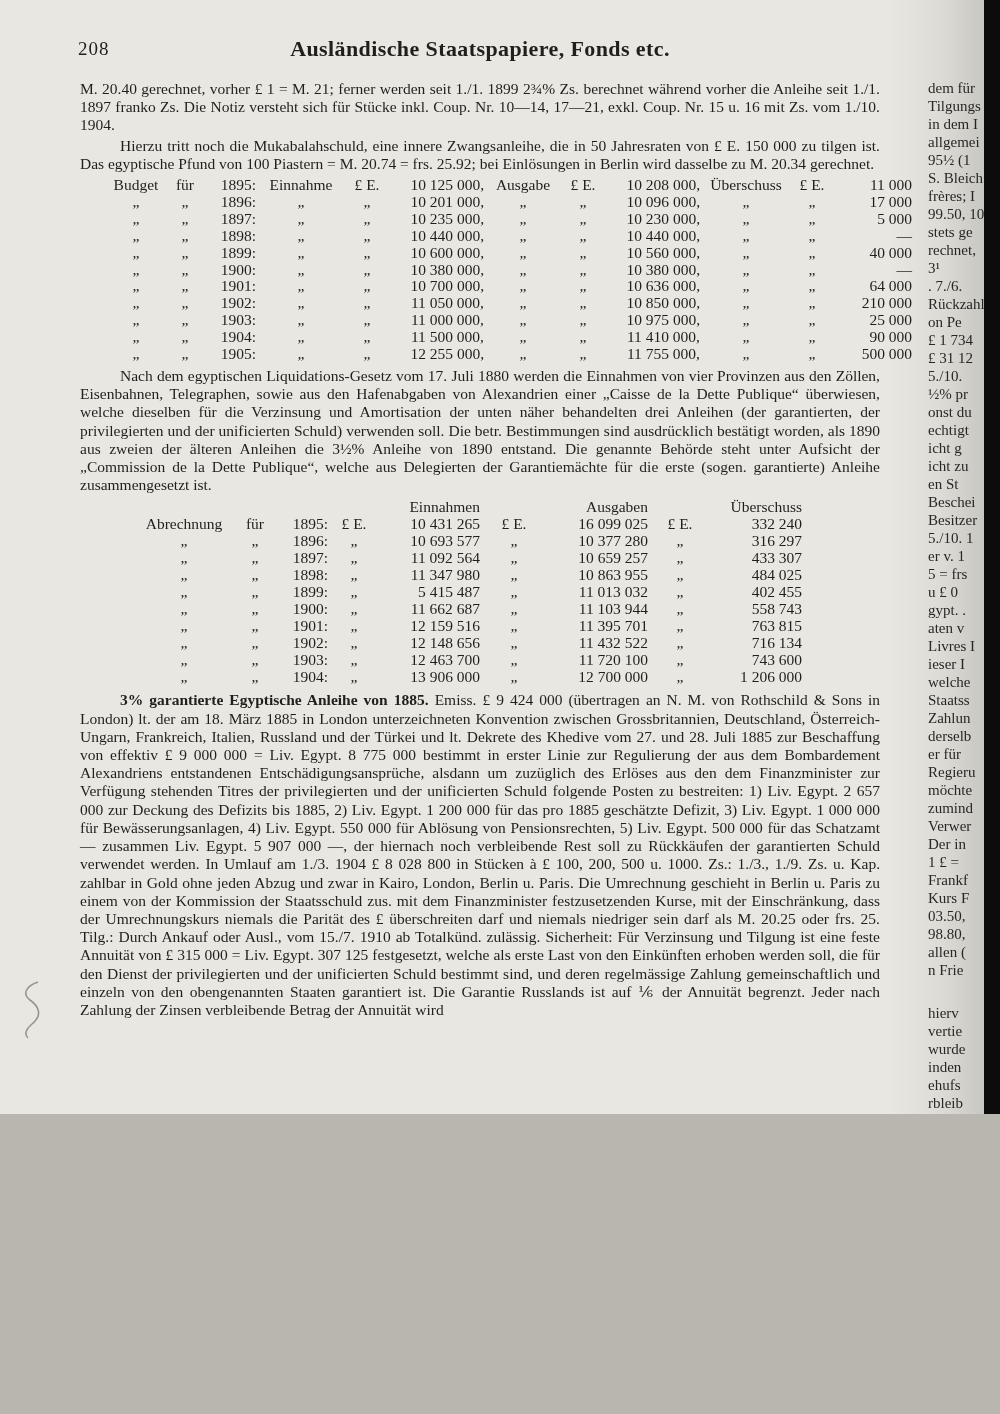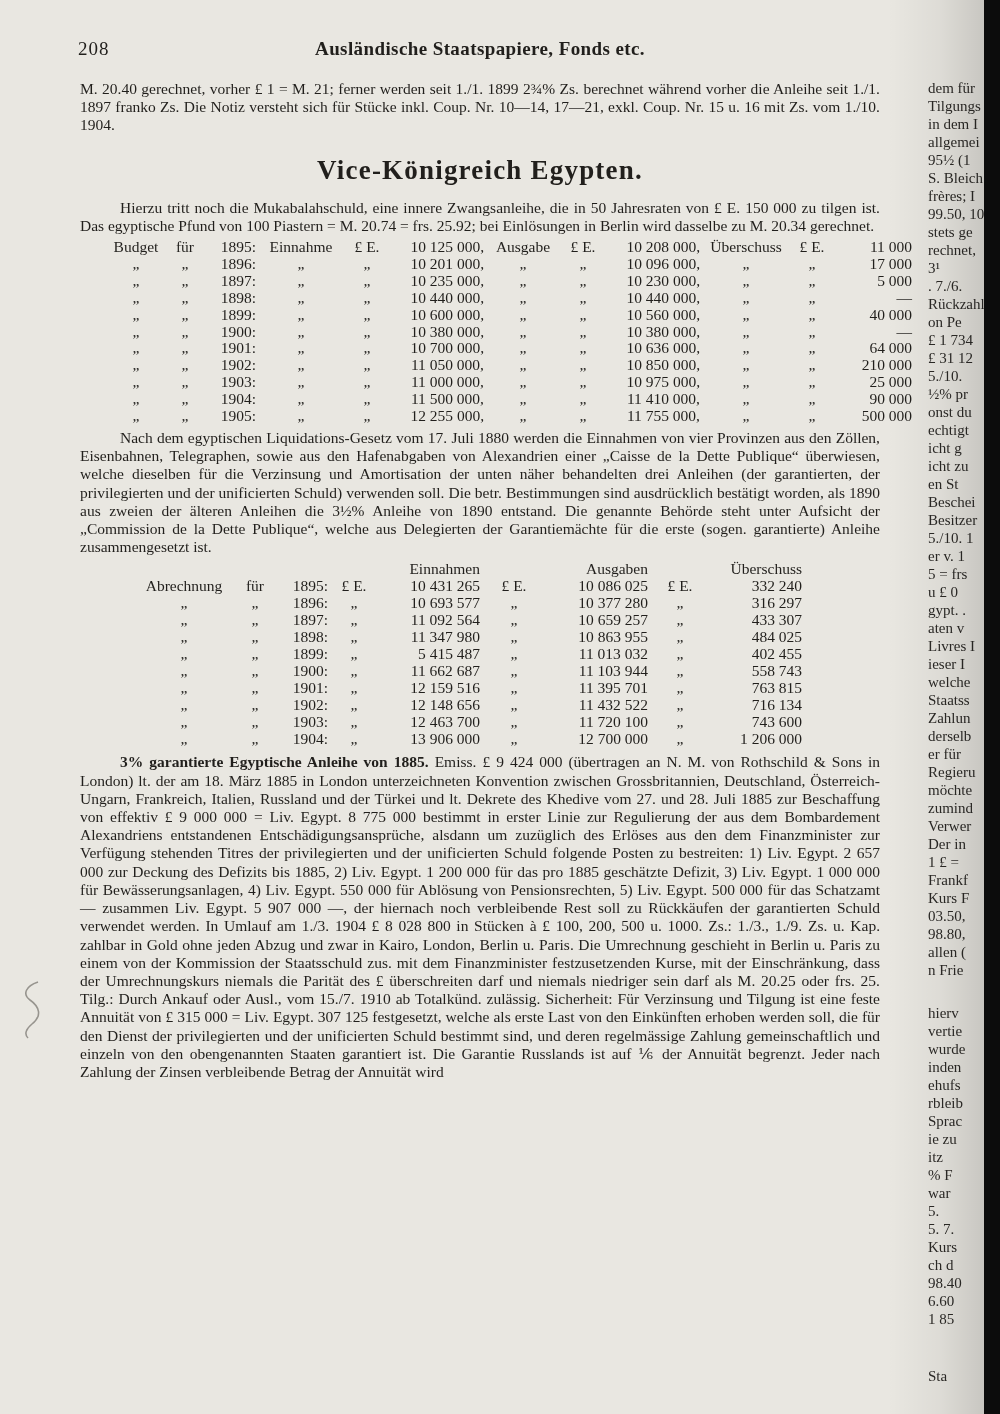--- a/index.html
+++ b/index.html
@@ -3,21 +3,21 @@
 <meta charset="utf-8">
 <style>
   html,body{margin:0;padding:0;}
   body{
     width:1000px;height:1414px;
     font-family:"Liberation Serif","DejaVu Serif",serif;
     background:#b9b6af;
   }
   .sheet{
     position:relative;
-    width:1000px;height:1414px;
+    width:1000px;height:1114px;
     background:#e9e7e1;
     color:#211f1c;
     overflow:hidden;
   }
   .binding-strip{
     position:absolute;top:0;right:0;width:16px;height:100%;
     background:#0c0c0c;
   }
   .gutter-shade{
     position:absolute;top:0;right:16px;width:96px;height:100%;
@@ -35,21 +35,21 @@
   }
   .page-header{
     position:relative;height:24px;margin-bottom:16px;
     text-align:center;
   }
   .page-num{
     position:absolute;left:-2px;top:0;
     font-size:19px;letter-spacing:1px;
   }
   .running-title{
-    font-size:19px;font-weight:bold;letter-spacing:.4px;
+    font-size:22px;font-weight:bold;letter-spacing:.4px;
   }
   p{margin:0;}
   .indent{text-indent:40px;}
   h1.section-title{
     font-size:27px;font-weight:bold;letter-spacing:1.2px;
     text-align:center;margin:20px 0 14px 0;line-height:30px;
   }
   table{border-collapse:collapse;}
   td{padding:0 2px;white-space:nowrap;line-height:16.9px;font-size:15.5px;}
   .budget-table{margin:4px 0 4px 26px;}
@@ -99,21 +99,20 @@
 
   <div class="content">
 
     <div class="page-header">
       <span class="page-num">208</span>
       <span class="running-title">Ausländische Staatspapiere, Fonds etc.</span>
     </div>
 
     <p class="para-block">M. 20.40 gerechnet, vorher £ 1 = M. 21; ferner werden seit 1./1. 1899 2¾% Zs. berechnet während vorher die Anleihe seit 1./1. 1897 franko Zs.  Die Notiz versteht sich für Stücke inkl. Coup. Nr. 10—14, 17—21, exkl. Coup. Nr. 15 u. 16 mit Zs. vom 1./10. 1904.</p>
 
-    <h1 class="section-title">Vice-Königreich Egypten.</h1>
 
 
     <p class="indent para-block">Hierzu tritt noch die Mukabalahschuld, eine innere Zwangsanleihe, die in 50 Jahresraten von £ E. 150 000 zu tilgen ist.  Das egyptische Pfund von 100 Piastern = M. 20.74 = frs. 25.92; bei Einlösungen in Berlin wird dasselbe zu M. 20.34 gerechnet.</p>
 
     <table class="budget-table">
       <tbody>
           <tr>
             <td>Budget</td>
             <td>für</td>
             <td>1895:</td>
@@ -282,21 +281,21 @@
         </tr>
       </thead>
       <tbody>
           <tr>
             <td>Abrechnung</td>
             <td>für</td>
             <td>1895:</td>
             <td>£ E.</td>
             <td>10 431 265</td>
             <td>£ E.</td>
-            <td>10 086 025</td>
+            <td>16 099 025</td>
             <td>£ E.</td>
             <td>332 240</td>
           </tr>
           <tr>
             <td>„</td>
             <td>„</td>
             <td>1896:</td>
             <td>„</td>
             <td>10 693 577</td>
             <td>„</td>

